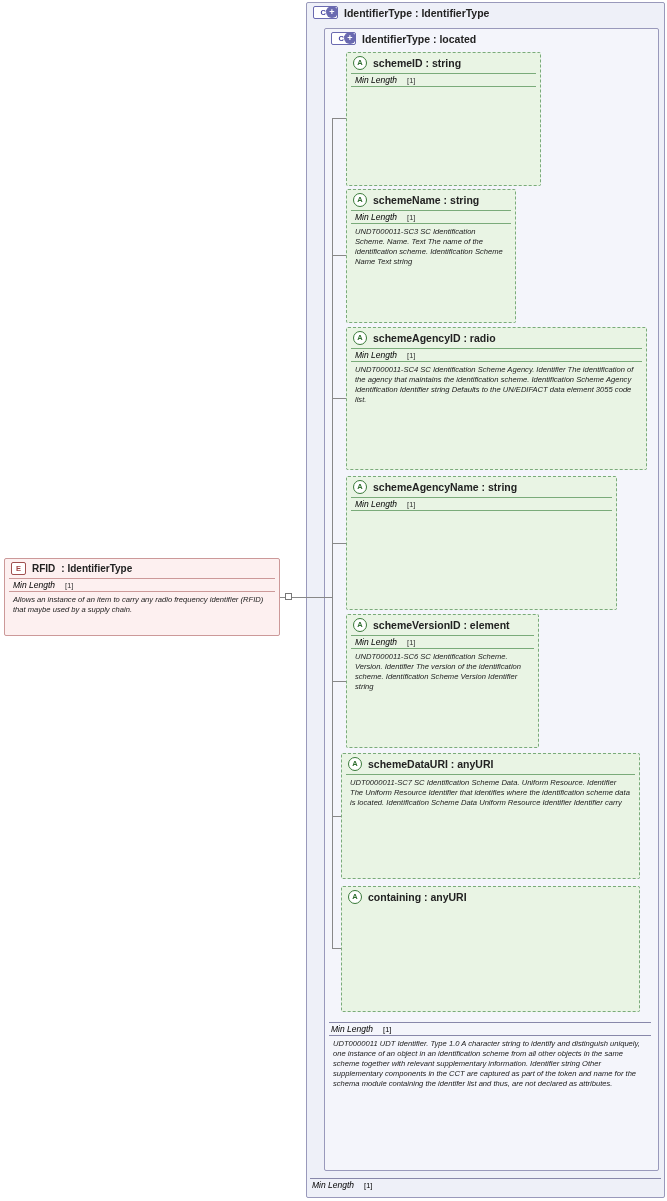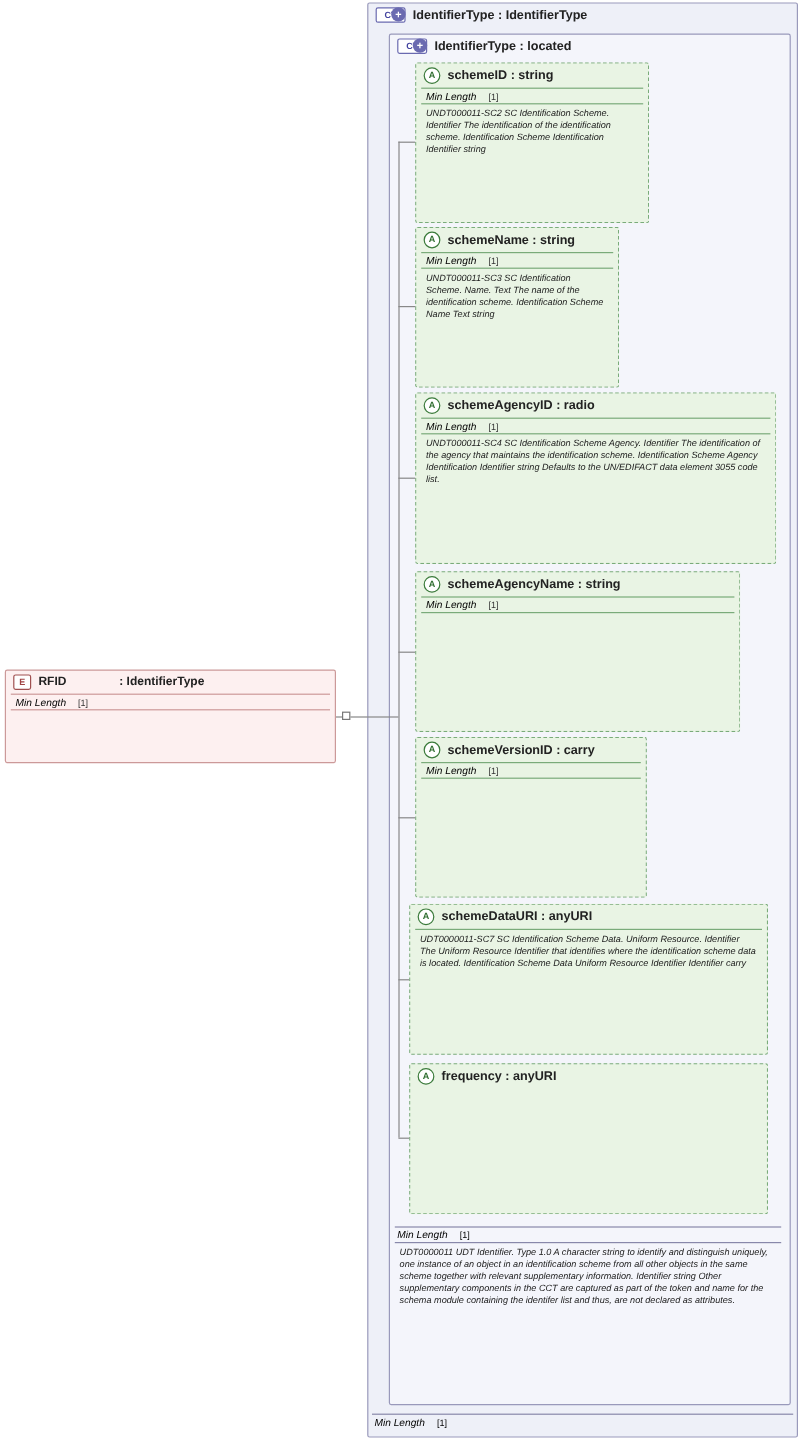--- a/index.html
+++ b/index.html
@@ -231,28 +231,20 @@
       <span class="badge badge-a">
           <span>A</span>
         </span>
       <span>schemeID : string</span>
     </div>
     <div class="attr-body">
       <div class="minlen">
         <span>Min Length</span>
         <span class="card">[1]</span>
       </div>
-      <div class="doc">UNDT000011-SC2
-SC
-Identification Scheme. Identifier
-The identification of the identification scheme.
-Identification Scheme
-Identification
-Identifier
-string</div>
     </div>
   </div>
 
   <div class="box attr" style="left:346px; top:189px; width:170px; height:134px;">
     <div class="hdr">
       <span class="badge badge-a">
           <span>A</span>
         </span>
       <span>schemeName : string</span>
     </div>
@@ -309,27 +301,35 @@
         <span class="card">[1]</span>
       </div>
     </div>
   </div>
 
   <div class="box attr" style="left:346px; top:614px; width:193px; height:134px;">
     <div class="hdr">
       <span class="badge badge-a">
           <span>A</span>
         </span>
-      <span>schemeVersionID : carry</span>
-    </div>
-    <div class="attr-body">
-      <div class="minlen">
-        <span>Min Length</span>
-        <span class="card">[1]</span>
-      </div>
+      <span>schemeVersionID : element</span>
+    </div>
+    <div class="attr-body">
+      <div class="minlen">
+        <span>Min Length</span>
+        <span class="card">[1]</span>
+      </div>
+      <div class="doc">UNDT000011-SC6
+SC
+Identification Scheme. Version. Identifier
+The version of the identification scheme.
+Identification Scheme
+Version
+Identifier
+string</div>
     </div>
   </div>
 
   <div class="box attr" style="left:341px; top:753px; width:299px; height:126px;">
     <div class="hdr">
       <span class="badge badge-a">
           <span>A</span>
         </span>
       <span>schemeDataURI : anyURI</span>
     </div>
@@ -344,37 +344,40 @@
 Identifier
 carry</div>
     </div>
   </div>
 
   <div class="box attr" style="left:341px; top:886px; width:299px; height:126px;">
     <div class="hdr">
       <span class="badge badge-a">
           <span>A</span>
         </span>
-      <span>frequency : anyURI</span>
+      <span>containing : anyURI</span>
     </div>
   </div>
 
   <div class="box elem" style="left:4px; top:558px; width:276px; height:78px;">
     <div class="hdr">
       <span class="badge badge-e">
           <span>E</span>
         </span>
       <span>RFID</span>
-      <span style="margin-left:38px;">: IdentifierType</span>
+      <span style="">: IdentifierType</span>
     </div>
     <div class="elem-body">
       <div class="minlen">
         <span>Min Length</span>
         <span class="card">[1]</span>
       </div>
+      <div class="doc">Allows an instance of an item to carry any radio frequency identifier
+(RFID) that maybe
+used by a supply chain.</div>
     </div>
   </div>
 
   <div class="conn-box" style="left:285px; top:593px;"></div>
   <div class="ln ln-h" style="left:280px; top:597px; width:5px;"></div>
   <div class="ln ln-h" style="left:292px; top:597px; width:14px;"></div>
 
   <div class="ln ln-v" style="left:332px; top:118px; height:830px;"></div>
   <div class="ln ln-h" style="left:306px; top:597px; width:26px;"></div>
 

